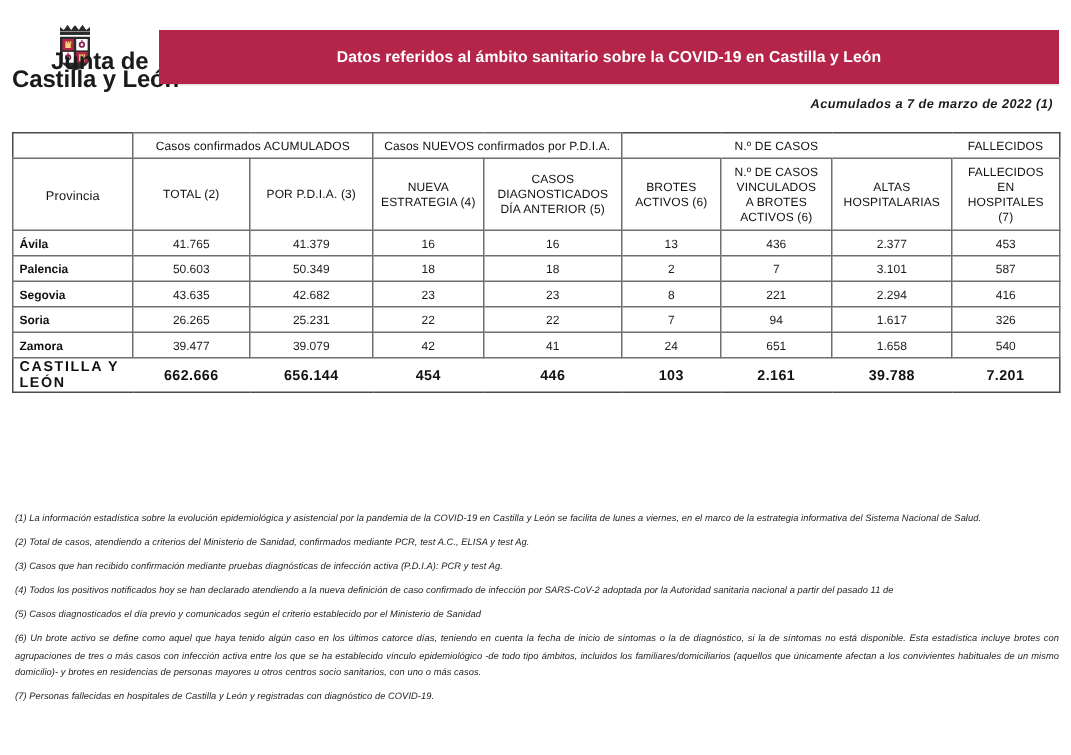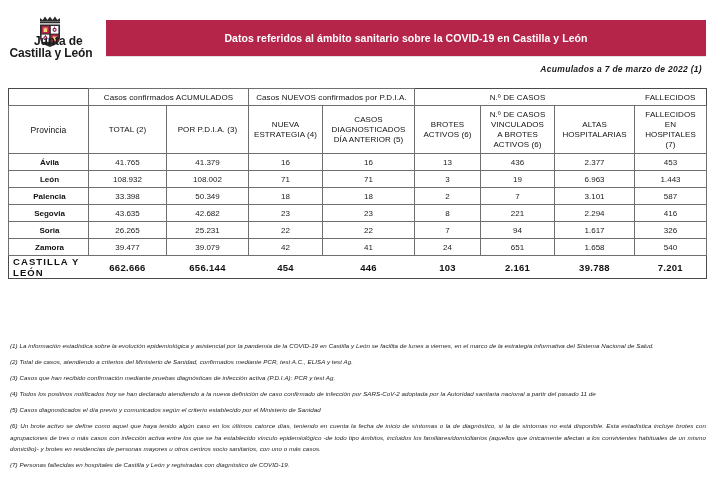--- a/index.html
+++ b/index.html
@@ -26,21 +26,21 @@
     position: absolute;
     left: 8px; top: 14px;
     width: 86px;
     text-align: center;
   }
   .crest {
     display: block;
     margin: 0 auto 1px auto;
   }
   .logo-text {
-    font-size: 12px;
+    font-size: 16px;
     font-weight: bold;
     color: #1a1a1a;
     line-height: 11.5px;
     letter-spacing: -0.1px;
     white-space: nowrap;
   }
   .logo-line1 { display: block; padding-left: 26px; text-align: left; margin-top: -13px;}
   .logo-line2 { display: block; text-align: center; }
 
   .banner {
@@ -106,21 +106,21 @@
     font-weight: bold;
     font-size: 7.8px;
     line-height: 10px;
     letter-spacing: 0.1px;
   }
   .hdr-prov {
     font-size: 8.5px !important;
   }
   tr.body-row td { height: 17px; }
   tr.body-row td.prov {
-    text-align: center;
+    text-align: left;
     font-weight: bold;
     font-size: 8px;
     padding-left: 4px;
   }
   tr.body-row td.num {
     font-size: 8px;
     color: #1c1c1c;
   }
   tr.total-row td {
     height: 20px;
@@ -285,33 +285,22 @@
             <td class="num">41.765</td>
             <td class="num">41.379</td>
             <td class="num">16</td>
             <td class="num">16</td>
             <td class="num">13</td>
             <td class="num">436</td>
             <td class="num">2.377</td>
             <td class="num">453</td>
           </tr>
           <tr class="body-row">
-            <td class="prov">León</td>
-            <td class="num">108.932</td>
-            <td class="num">108.002</td>
-            <td class="num">71</td>
-            <td class="num">71</td>
-            <td class="num">3</td>
-            <td class="num">19</td>
-            <td class="num">6.963</td>
-            <td class="num">1.443</td>
-          </tr>
-          <tr class="body-row">
             <td class="prov">Palencia</td>
-            <td class="num">33.398</td>
+            <td class="num">50.603</td>
             <td class="num">50.349</td>
             <td class="num">18</td>
             <td class="num">18</td>
             <td class="num">2</td>
             <td class="num">7</td>
             <td class="num">3.101</td>
             <td class="num">587</td>
           </tr>
           <tr class="body-row">
             <td class="prov">Segovia</td>

